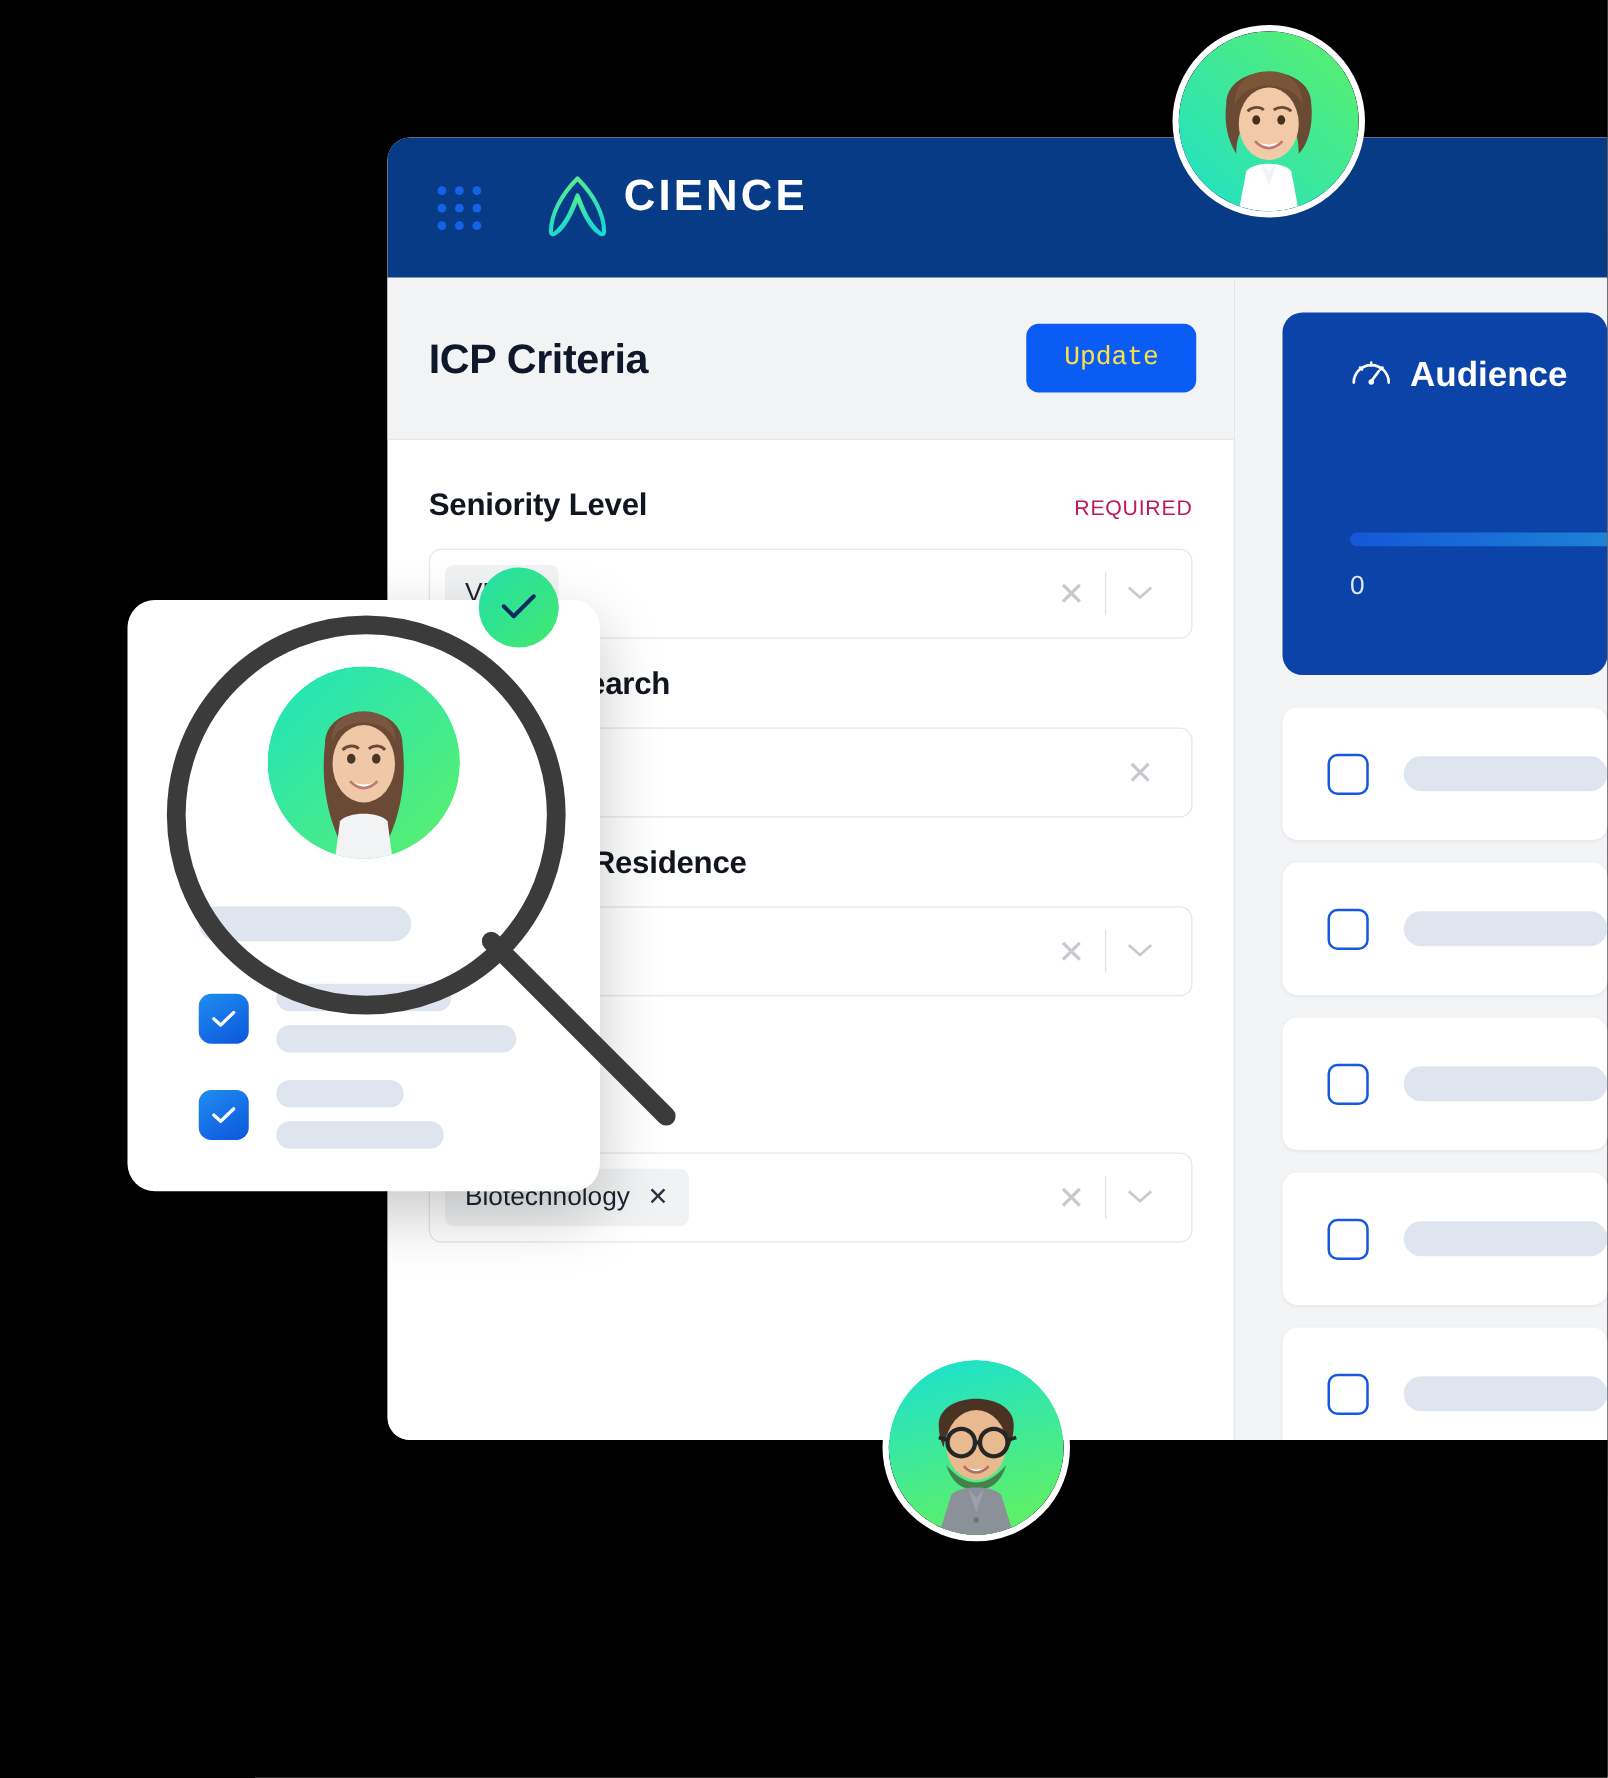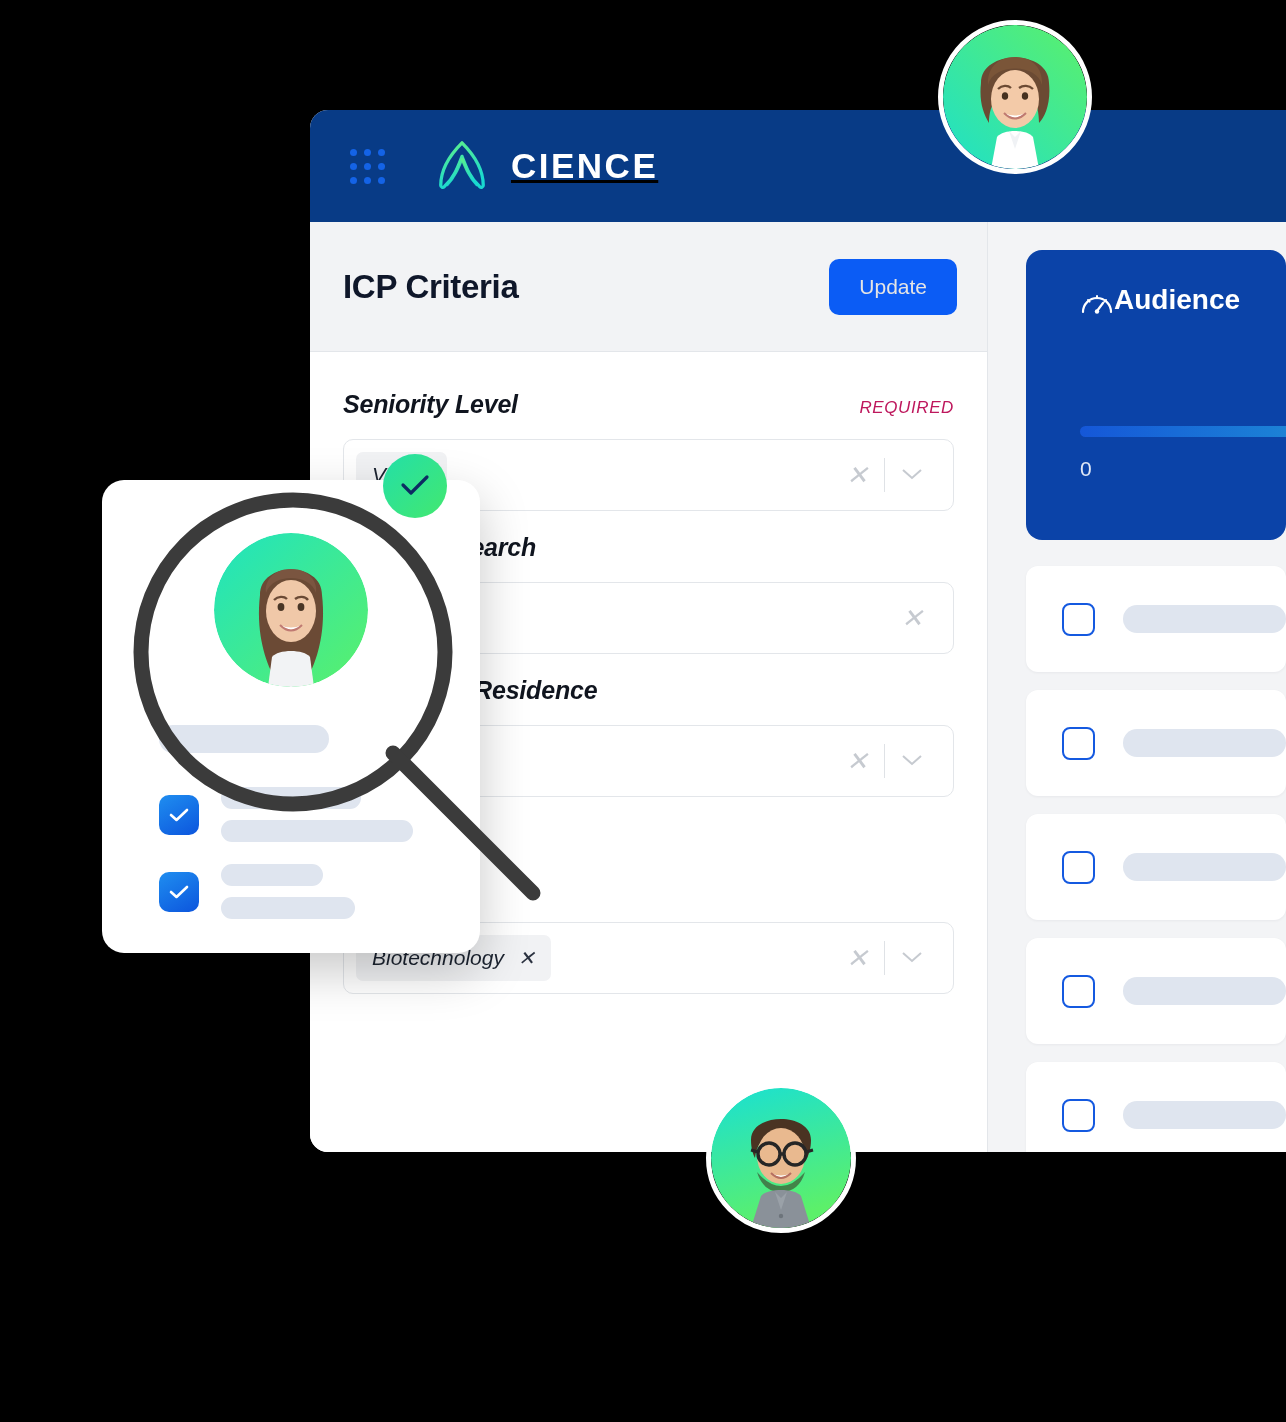--- a/index.html
+++ b/index.html
@@ -22,49 +22,49 @@
   }
   .topbar {
     position: relative;
     height: 112px;
     background: #083b86;
     display: flex; align-items: center;
     padding-left: 40px;
   }
   .grid-icon { display: grid; grid-template-columns: repeat(3, 7px); gap: 7px; }
   .grid-icon i { width: 7px; height: 7px; border-radius: 50%; background: #1463e6; display:block; }
-  .brand { display: flex; align-items: center; margin-left: 48px; gap: 20px; text-decoration: underline; }
+  .brand { display: flex; align-items: flex-start; margin-left: 48px; gap: 8px; }
   .brand-mark { width: 58px; height: 58px; display:block; }
   .brand-name {
     color: #ffffff; font-size: 35px; font-weight: 700;
     letter-spacing: 2.5px;
   }
 
   
   .columns { display: flex; height: 930px; }
   .left-col { width: 755px; border-right: 1px solid #e3e6ea; background: #fff; }
   .right-col { flex: 1; background: #f3f4f6; padding: 28px 0 0 38px; }
 
   
   .subhead {
     height: 130px; background: #f2f3f5;
     border-bottom: 1px solid #e3e6ea;
     display: flex; align-items: center; justify-content: space-between;
     padding: 0 30px 0 33px;
   }
   .page-title { font-size: 33px; font-weight: 700; color: #0f172a; letter-spacing: -0.3px; }
   .update-btn {
-    background: #0b5cf5; color: #e5e5e5; border: none;
-    font-size: 21px; font-family: Liberation Sans, sans-serif;
+    background: #0b5cf5; color: #fde047; border: none;
+    font-size: 21px; font-family: Liberation Mono, monospace;
     padding: 16px 30px; border-radius: 10px; cursor: pointer;
   }
 
   
   .form-body { padding: 38px 33px 0 33px; }
-  .field { margin-bottom: 22px; font-style: italic; }
+  .field { margin-bottom: 22px; }
   .field-head {
     display: flex; align-items: baseline; justify-content: space-between;
     margin-bottom: 20px;
   }
   .field-label { font-size: 25px; font-weight: 700; color: #10151f; letter-spacing:-0.2px; }
   .field-req { font-size: 17px; color: #be185d; letter-spacing: 0.6px; }
   .control {
     height: 72px; border: 1px solid #e3e6ea; border-radius: 10px;
     background: #fff; display: flex; align-items: center;
     padding: 0 14px 0 12px;
@@ -80,21 +80,21 @@
   .ctl-x { color: #c6cad0; font-size: 26px; padding: 0 16px; line-height: 1; }
   .ctl-sep { width: 1px; height: 34px; background: #dfe2e6; }
   .ctl-caret { color: #c6cad0; font-size: 18px; padding: 0 16px; }
 
   
   .audience-card {
     background: #0b43a8; border-radius: 16px;
     width: 260px; height: 290px; padding: 34px 0 0 54px;
     color: #fff; position: relative; overflow: hidden;
   }
-  .aud-head { display: flex; align-items: flex-end; }
+  .aud-head { display: flex; align-items: flex-start; gap: 14px; }
   .aud-title { font-size: 28px; font-weight: 700; white-space: nowrap; }
   .aud-bar-wrap { position: absolute; left: 54px; top: 176px; width: 320px; }
   .aud-bar { height: 11px; border-radius: 6px;
     background: linear-gradient(90deg, #1557d8 0%, #1b7fd6 60%, #2e9ccb 100%); }
   .aud-val { margin-top: 20px; font-size: 21px; color: #dfe7f6; }
 
   .list-rows { margin-top: 26px; display: flex; flex-direction: column; gap: 18px; }
   .list-row {
     background: #fff; border-radius: 12px; height: 106px;
     display: flex; align-items: center; padding-left: 36px; gap: 28px;

